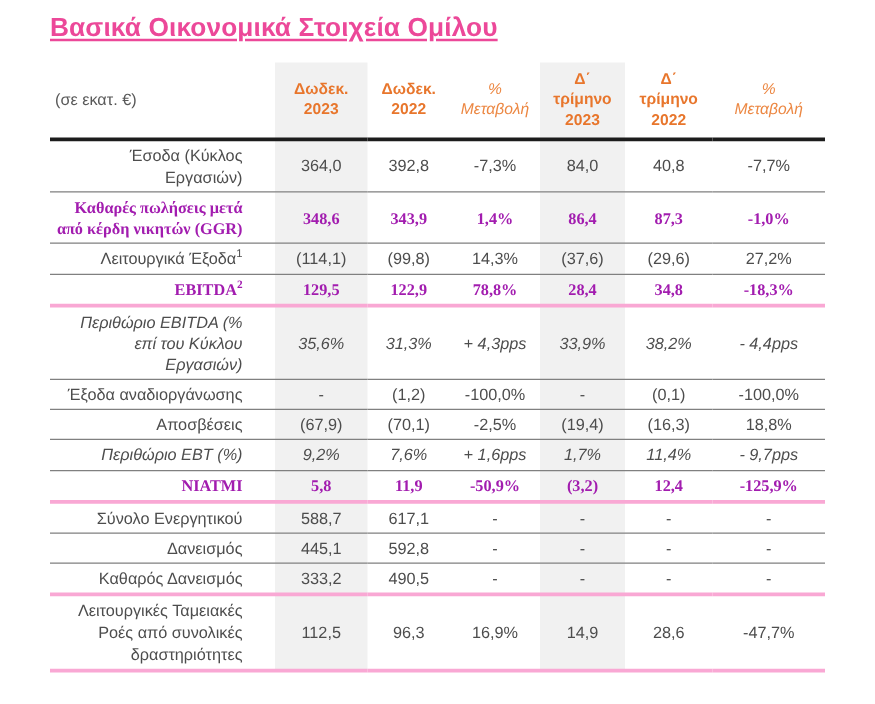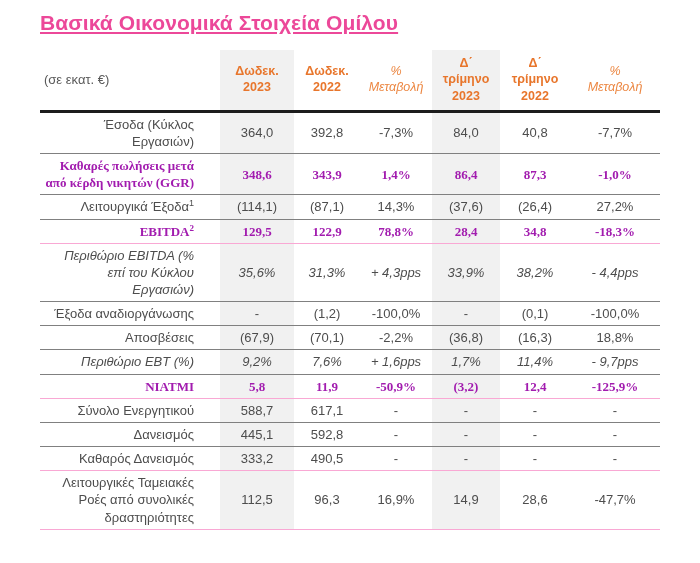--- a/index.html
+++ b/index.html
@@ -59,21 +59,21 @@
     line-height: 1.32;
   }
   td.label-col {
     text-align: right;
     padding-left: 4px;
     padding-right: 26px;
   }
   td.val { text-align: center; }
 
   tr.thin  { border-bottom: 1px solid #808080; }
-  tr.thick { border-bottom: 1px solid #f9a8d4; }
+  tr.thick { border-bottom: 3px solid #f9a8d4; }
 
   tr.bold td { font-weight: 700; color: #a21caf; font-family: Liberation Serif, serif; }
   tr.italic td { font-style: italic; }
 
   .shaded { background: #f1f1f1; }
 
   sup.fnote { font-size: 9px; line-height: 0; }
 </style>
 </head>
 <body>
@@ -125,24 +125,24 @@
     <td class="val shaded">348,6</td>
     <td class="val">343,9</td>
     <td class="val">1,4%</td>
     <td class="val shaded">86,4</td>
     <td class="val">87,3</td>
     <td class="val">-1,0%</td>
   </tr>
         <tr class="thin">
     <td class="label-col"><span class="lbl">Λειτουργικά Έξοδα</span><sup class="fnote">1</sup></td>
     <td class="val shaded">(114,1)</td>
-    <td class="val">(87,1)</td>
+    <td class="val">(99,8)</td>
     <td class="val">14,3%</td>
     <td class="val shaded">(37,6)</td>
-    <td class="val">(26,4)</td>
+    <td class="val">(29,6)</td>
     <td class="val">27,2%</td>
   </tr>
         <tr class="thick bold">
     <td class="label-col"><span class="lbl">EBITDA</span><sup class="fnote">2</sup></td>
     <td class="val shaded">129,5</td>
     <td class="val">122,9</td>
     <td class="val">78,8%</td>
     <td class="val shaded">28,4</td>
     <td class="val">34,8</td>
     <td class="val">-18,3%</td>
@@ -162,22 +162,22 @@
     <td class="val">(1,2)</td>
     <td class="val">-100,0%</td>
     <td class="val shaded">-</td>
     <td class="val">(0,1)</td>
     <td class="val">-100,0%</td>
   </tr>
         <tr class="thin">
     <td class="label-col"><span class="lbl">Αποσβέσεις</span><sup class="fnote"></sup></td>
     <td class="val shaded">(67,9)</td>
     <td class="val">(70,1)</td>
-    <td class="val">-2,2%</td>
-    <td class="val shaded">(36,8)</td>
+    <td class="val">-2,5%</td>
+    <td class="val shaded">(19,4)</td>
     <td class="val">(16,3)</td>
     <td class="val">18,8%</td>
   </tr>
         <tr class="thin italic">
     <td class="label-col"><span class="lbl">Περιθώριο EBT (%)</span><sup class="fnote"></sup></td>
     <td class="val shaded">9,2%</td>
     <td class="val">7,6%</td>
     <td class="val">+ 1,6pps</td>
     <td class="val shaded">1,7%</td>
     <td class="val">11,4%</td>

